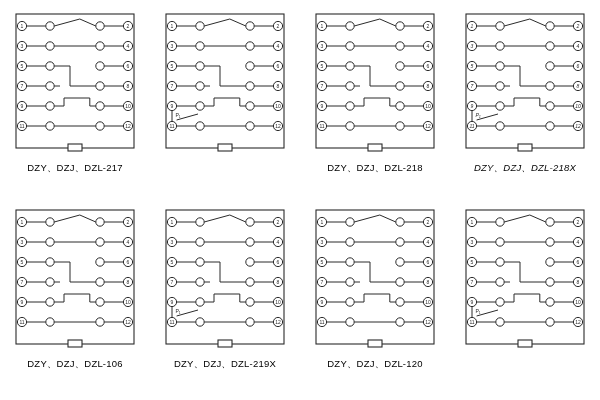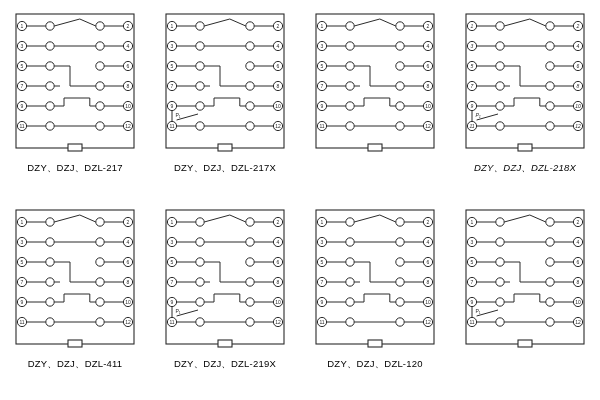--- a/index.html
+++ b/index.html
@@ -151,21 +151,20 @@
           <line x1="56" y1="88" x2="81.8" y2="88" stroke="#2b2b2b" stroke-width="1"></line>
           <line x1="81.8" y1="88" x2="81.8" y2="96" stroke="#2b2b2b" stroke-width="1"></line>
           <line x1="81.8" y1="96" x2="87.8" y2="96" stroke="#2b2b2b" stroke-width="1"></line>
           <line x1="46.2" y1="116" x2="56" y2="116" stroke="#2b2b2b" stroke-width="1"></line>
           <line x1="56" y1="116" x2="87.8" y2="116" stroke="#2b2b2b" stroke-width="1"></line>
           <line x1="14" y1="100.6" x2="14" y2="111.4" stroke="#2b2b2b" stroke-width="1"></line>
           <line x1="18.6" y1="110" x2="40" y2="104" stroke="#2b2b2b" stroke-width="1"></line>
           <text x="20" y="105" font-family="Liberation Sans, sans-serif" font-size="5.2" fill="#2b2b2b" text-anchor="middle" dominant-baseline="central">P₁</text>
         </svg>
       </div>
-      <div class="caption">DZY、DZJ、DZL-217X</div>
     </div>
     <div class="cell" style="left: 300px; top: 2px;">
       <div class="diagram">
         <svg width="134" height="148" viewBox="0 0 134 148">
           <rect x="8" y="4" width="118" height="134" fill="none" stroke="#2b2b2b" stroke-width="1.1"></rect>
           <rect x="60" y="134" width="14" height="7" fill="#ffffff" stroke="#2b2b2b" stroke-width="1.1"></rect>
           <circle cx="14" cy="16" r="4.6" fill="#ffffff" stroke="#2b2b2b" stroke-width="1"></circle>
           <text x="14" y="16.3" font-family="Liberation Sans, sans-serif" font-size="5" fill="#2b2b2b" text-anchor="middle" dominant-baseline="central">1</text>
           <circle cx="14" cy="36" r="4.6" fill="#ffffff" stroke="#2b2b2b" stroke-width="1"></circle>
           <text x="14" y="36.3" font-family="Liberation Sans, sans-serif" font-size="5" fill="#2b2b2b" text-anchor="middle" dominant-baseline="central">3</text>
@@ -222,20 +221,21 @@
           <line x1="46.2" y1="76" x2="52" y2="76" stroke="#2b2b2b" stroke-width="1"></line>
           <line x1="46.2" y1="96" x2="56" y2="96" stroke="#2b2b2b" stroke-width="1"></line>
           <line x1="56" y1="96" x2="56" y2="88" stroke="#2b2b2b" stroke-width="1"></line>
           <line x1="56" y1="88" x2="81.8" y2="88" stroke="#2b2b2b" stroke-width="1"></line>
           <line x1="81.8" y1="88" x2="81.8" y2="96" stroke="#2b2b2b" stroke-width="1"></line>
           <line x1="81.8" y1="96" x2="87.8" y2="96" stroke="#2b2b2b" stroke-width="1"></line>
           <line x1="46.2" y1="116" x2="56" y2="116" stroke="#2b2b2b" stroke-width="1"></line>
           <line x1="56" y1="116" x2="87.8" y2="116" stroke="#2b2b2b" stroke-width="1"></line>
         </svg>
       </div>
+      <div class="caption">DZY、DZJ、DZL-218</div>
     </div>
     <div class="cell" style="left: 450px; top: 2px; font-style: italic;">
       <div class="diagram">
         <svg width="134" height="148" viewBox="0 0 134 148">
           <rect x="8" y="4" width="118" height="134" fill="none" stroke="#2b2b2b" stroke-width="1.1"></rect>
           <rect x="60" y="134" width="14" height="7" fill="#ffffff" stroke="#2b2b2b" stroke-width="1.1"></rect>
           <circle cx="14" cy="16" r="4.6" fill="#ffffff" stroke="#2b2b2b" stroke-width="1"></circle>
           <text x="14" y="16.3" font-family="Liberation Sans, sans-serif" font-size="5" fill="#2b2b2b" text-anchor="middle" dominant-baseline="central">1</text>
           <circle cx="14" cy="36" r="4.6" fill="#ffffff" stroke="#2b2b2b" stroke-width="1"></circle>
           <text x="14" y="36.3" font-family="Liberation Sans, sans-serif" font-size="5" fill="#2b2b2b" text-anchor="middle" dominant-baseline="central">3</text>
@@ -366,21 +366,21 @@
           <line x1="46.2" y1="76" x2="52" y2="76" stroke="#2b2b2b" stroke-width="1"></line>
           <line x1="46.2" y1="96" x2="56" y2="96" stroke="#2b2b2b" stroke-width="1"></line>
           <line x1="56" y1="96" x2="56" y2="88" stroke="#2b2b2b" stroke-width="1"></line>
           <line x1="56" y1="88" x2="81.8" y2="88" stroke="#2b2b2b" stroke-width="1"></line>
           <line x1="81.8" y1="88" x2="81.8" y2="96" stroke="#2b2b2b" stroke-width="1"></line>
           <line x1="81.8" y1="96" x2="87.8" y2="96" stroke="#2b2b2b" stroke-width="1"></line>
           <line x1="46.2" y1="116" x2="56" y2="116" stroke="#2b2b2b" stroke-width="1"></line>
           <line x1="56" y1="116" x2="87.8" y2="116" stroke="#2b2b2b" stroke-width="1"></line>
         </svg>
       </div>
-      <div class="caption">DZY、DZJ、DZL-411</div>
+      <div class="caption">DZY、DZJ、DZL-106</div>
     </div>
     <div class="cell" style="left: 150px; top: 198px;">
       <div class="diagram">
         <svg width="134" height="148" viewBox="0 0 134 148">
           <rect x="8" y="4" width="118" height="134" fill="none" stroke="#2b2b2b" stroke-width="1.1"></rect>
           <rect x="60" y="134" width="14" height="7" fill="#ffffff" stroke="#2b2b2b" stroke-width="1.1"></rect>
           <circle cx="14" cy="16" r="4.6" fill="#ffffff" stroke="#2b2b2b" stroke-width="1"></circle>
           <text x="14" y="16.3" font-family="Liberation Sans, sans-serif" font-size="5" fill="#2b2b2b" text-anchor="middle" dominant-baseline="central">1</text>
           <circle cx="14" cy="36" r="4.6" fill="#ffffff" stroke="#2b2b2b" stroke-width="1"></circle>
           <text x="14" y="36.3" font-family="Liberation Sans, sans-serif" font-size="5" fill="#2b2b2b" text-anchor="middle" dominant-baseline="central">3</text>

